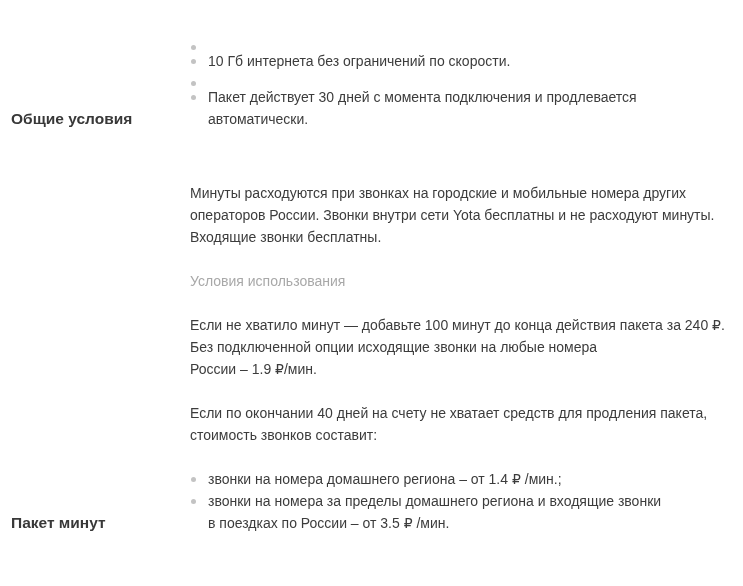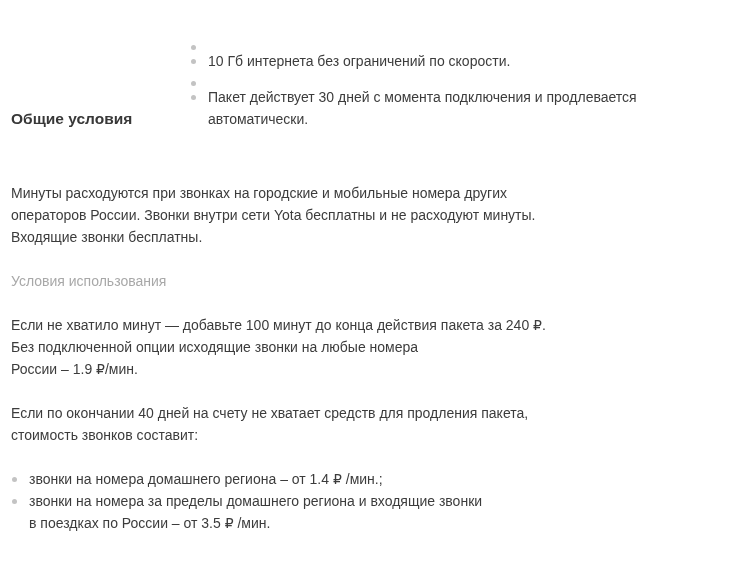--- a/index.html
+++ b/index.html
@@ -95,20 +95,21 @@
         <li>
           <span class="dot"></span>
           <span class="li-text">Пакет действует 30 дней с момента подключения и продлевается
 автоматически.</span>
         </li>
       </ul>
     </div>
   </section>
 
   <section class="row">
+    <h3 class="row-label">Пакет минут</h3>
     <div class="row-content">
       <p>Минуты расходуются при звонках на городские и мобильные номера других
 операторов России. Звонки внутри сети Yota бесплатны и не расходуют минуты.
 Входящие звонки бесплатны.</p>
       <p class="subheading">Условия использования</p>
       <p>Если не хватило минут — добавьте 100 минут до конца действия пакета за 240 ₽.
 Без подключенной опции исходящие звонки на любые номера
 России – 1.9 ₽/мин.</p>
       <p>Если по окончании 40 дней на счету не хватает средств для продления пакета,
 стоимость звонков составит:</p>

